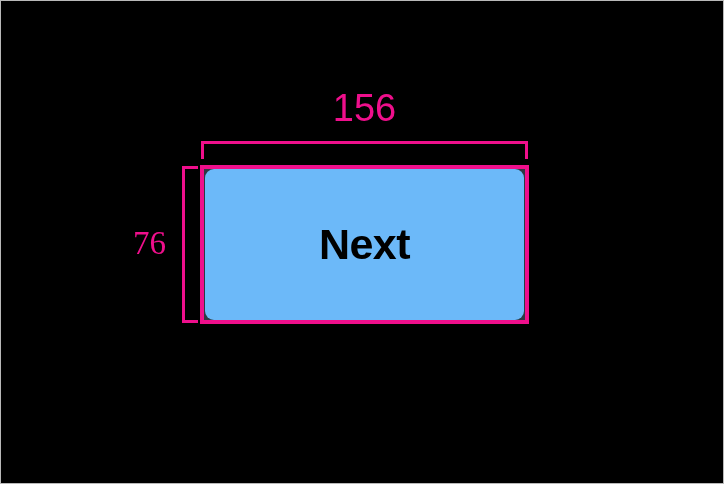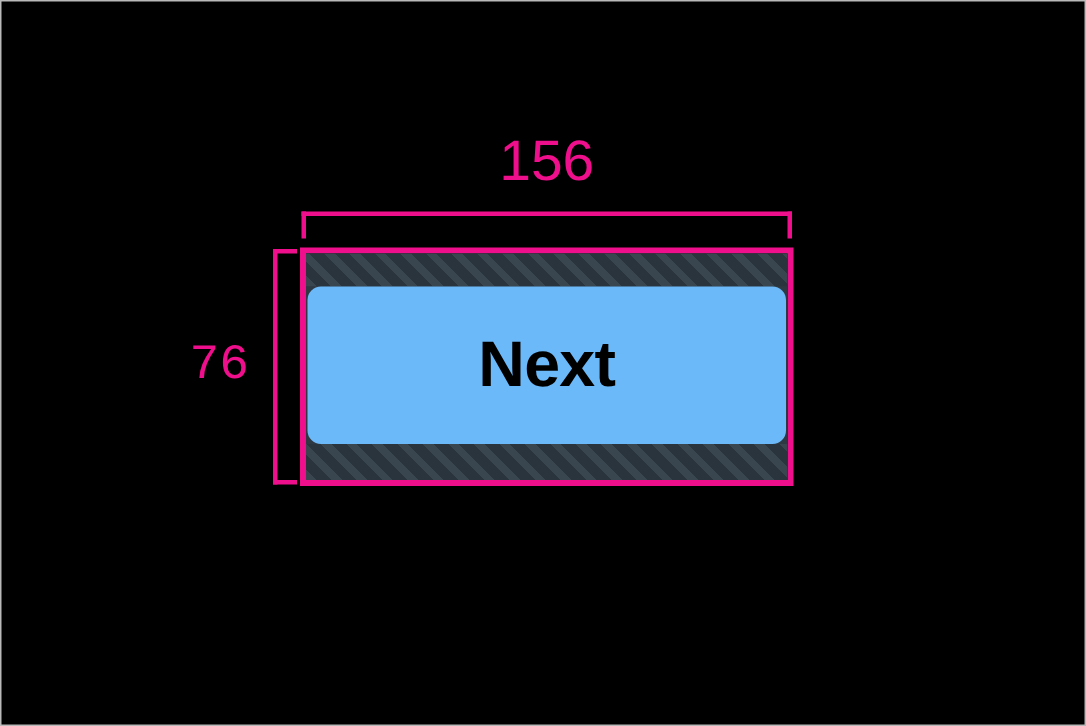--- a/index.html
+++ b/index.html
@@ -37,21 +37,21 @@
   }
 
   
   .widget-stack {
     position: absolute;
     left: 203px;
     top: 168px;
     width: 321px;
     height: 151px;
     display: flex;
-    flex-direction: column;
+    flex-direction: row;
     background: #2e3943;
     overflow: hidden;
   }
 
   .hatch-band {
     flex: 0 0 auto;
     background-color: #2e3943;
     background-image: repeating-linear-gradient(
       45deg,
       #39454f 0px,
@@ -126,21 +126,21 @@
     border-right: none;
   }
 
   .dim-v-label {
     position: absolute;
     left: 95px;
     top: 226px;
     width: 70px;
     text-align: right;
     color: #ef0f8c;
-    font-family: Liberation Mono, monospace;
+    font-family: Liberation Serif, serif;
     font-size: 33px;
     font-weight: normal;
     line-height: 1;
   }
 </style>
 </head>
 <body>
 
 <div id="canvas">
 

